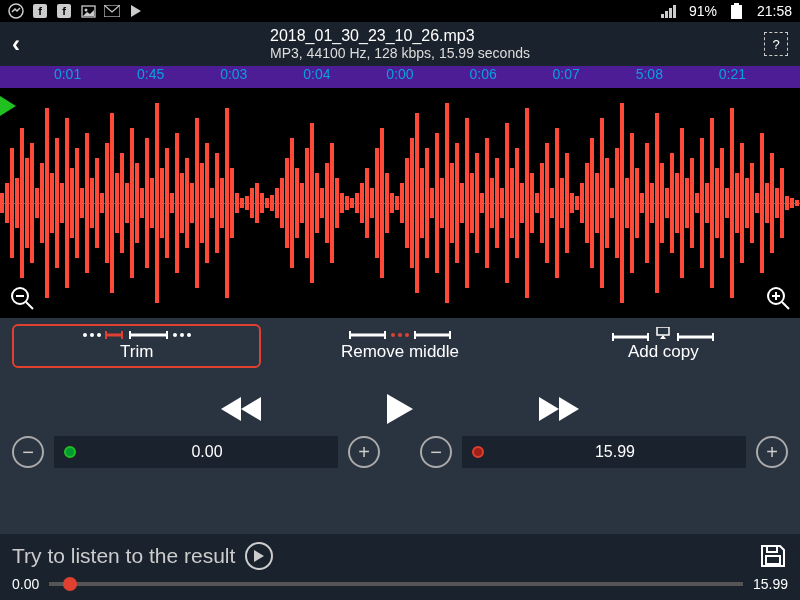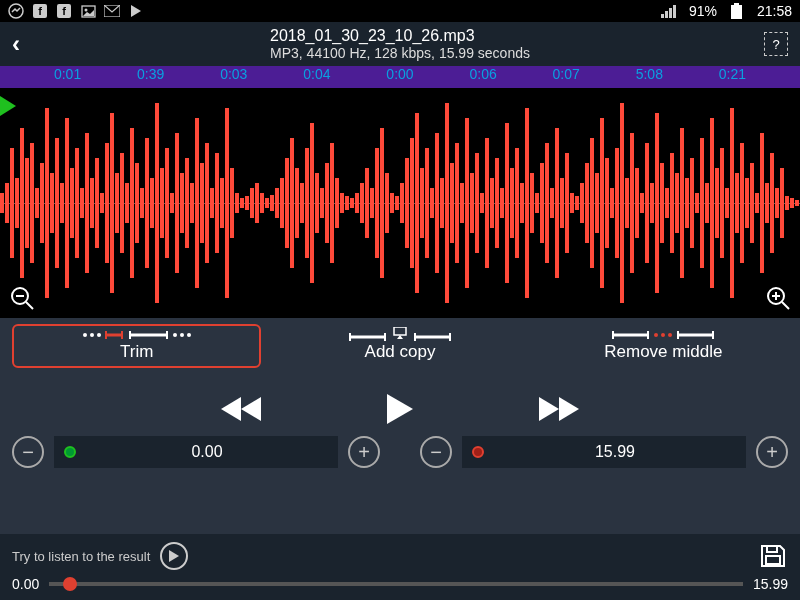--- a/index.html
+++ b/index.html
@@ -161,21 +161,21 @@
   left: 0; right: 0; bottom: 0;
   background: #1a232d;
   padding: 8px 12px;
 }
 .footer-top {
   display: flex;
   align-items: center;
   gap: 10px;
   margin-bottom: 6px;
 }
-.footer-text { font-size: 13px; color: #ccc; }
+.footer-text { font-size: 21px; color: #ccc; }
 .footer-play {
   width: 28px; height: 28px;
   border: 2px solid #ccc;
   border-radius: 50%;
   display: flex; align-items: center; justify-content: center;
   cursor: pointer;
 }
 .save-btn {
   margin-left: auto;
   width: 30px; height: 26px;
@@ -270,21 +270,21 @@
   <div class="back-btn">‹</div>
   <div class="header-center">
     <div class="file-title">2018_01_30_23_10_26.mp3</div>
     <div class="file-info">MP3, 44100 Hz, 128 kbps, 15.99 seconds</div>
   </div>
   <div class="help-btn">?</div>
 </div>
 
 <div class="time-ruler">
   <div class="time-tick">0:01</div>
-  <div class="time-tick">0:39</div>
+  <div class="time-tick">0:45</div>
   <div class="time-tick">0:03</div>
   <div class="time-tick">0:04</div>
   <div class="time-tick">0:00</div>
   <div class="time-tick">0:06</div>
   <div class="time-tick">0:07</div>
   <div class="time-tick">5:08</div>
   <div class="time-tick">0:21</div>
 </div>
 
 <div class="waveform-area">
@@ -488,49 +488,49 @@
             <line x1="85" y1="2" x2="85" y2="10" stroke="#fff" stroke-width="2"></line>
             <circle cx="93" cy="6" r="2" fill="#fff"></circle>
             <circle cx="100" cy="6" r="2" fill="#fff"></circle>
             <circle cx="107" cy="6" r="2" fill="#fff"></circle>
           </svg>
       </div>
       <div class="action-label">Trim</div>
     </div>
     <div class="action-btn">
       <div class="action-icon">
-        <svg width="110" height="16" viewBox="0 0 110 16">
-            <line x1="5" y1="10" x2="40" y2="10" stroke="#fff" stroke-width="3"></line>
-            <line x1="5" y1="6" x2="5" y2="14" stroke="#fff" stroke-width="2"></line>
-            <line x1="40" y1="6" x2="40" y2="14" stroke="#fff" stroke-width="2"></line>
-            <rect x="49" y="0" width="12" height="8" fill="none" stroke="#fff" stroke-width="1.5"></rect>
-            <path d="M52 12 L55 8 L58 12 Z" fill="#fff"></path>
-            <line x1="70" y1="10" x2="105" y2="10" stroke="#fff" stroke-width="3"></line>
-            <line x1="70" y1="6" x2="70" y2="14" stroke="#fff" stroke-width="2"></line>
-            <line x1="105" y1="6" x2="105" y2="14" stroke="#fff" stroke-width="2"></line>
-          </svg>
-      </div>
-      <div class="action-label">Add copy</div>
-    </div>
-    <div class="action-btn">
-      <div class="action-icon">
         <svg width="110" height="12" viewBox="0 0 110 12">
             <line x1="5" y1="6" x2="40" y2="6" stroke="#fff" stroke-width="3"></line>
             <line x1="5" y1="2" x2="5" y2="10" stroke="#fff" stroke-width="2"></line>
             <line x1="40" y1="2" x2="40" y2="10" stroke="#fff" stroke-width="2"></line>
             <circle cx="48" cy="6" r="2" fill="#e04030"></circle>
             <circle cx="55" cy="6" r="2" fill="#e04030"></circle>
             <circle cx="62" cy="6" r="2" fill="#e04030"></circle>
             <line x1="70" y1="6" x2="105" y2="6" stroke="#fff" stroke-width="3"></line>
             <line x1="70" y1="2" x2="70" y2="10" stroke="#fff" stroke-width="2"></line>
             <line x1="105" y1="2" x2="105" y2="10" stroke="#fff" stroke-width="2"></line>
           </svg>
       </div>
       <div class="action-label">Remove middle</div>
     </div>
+    <div class="action-btn">
+      <div class="action-icon">
+        <svg width="110" height="16" viewBox="0 0 110 16">
+            <line x1="5" y1="10" x2="40" y2="10" stroke="#fff" stroke-width="3"></line>
+            <line x1="5" y1="6" x2="5" y2="14" stroke="#fff" stroke-width="2"></line>
+            <line x1="40" y1="6" x2="40" y2="14" stroke="#fff" stroke-width="2"></line>
+            <rect x="49" y="0" width="12" height="8" fill="none" stroke="#fff" stroke-width="1.5"></rect>
+            <path d="M52 12 L55 8 L58 12 Z" fill="#fff"></path>
+            <line x1="70" y1="10" x2="105" y2="10" stroke="#fff" stroke-width="3"></line>
+            <line x1="70" y1="6" x2="70" y2="14" stroke="#fff" stroke-width="2"></line>
+            <line x1="105" y1="6" x2="105" y2="14" stroke="#fff" stroke-width="2"></line>
+          </svg>
+      </div>
+      <div class="action-label">Add copy</div>
+    </div>
   </div>
 
   <div class="playback-row">
     <div class="play-ctrl">
       <svg width="44" height="30" viewBox="0 0 44 30">
           <path d="M22 15 L42 3 L42 27 Z" fill="#fff"></path>
           <path d="M2 15 L22 3 L22 27 Z" fill="#fff"></path>
         </svg>
     </div>
     <div class="play-ctrl">

